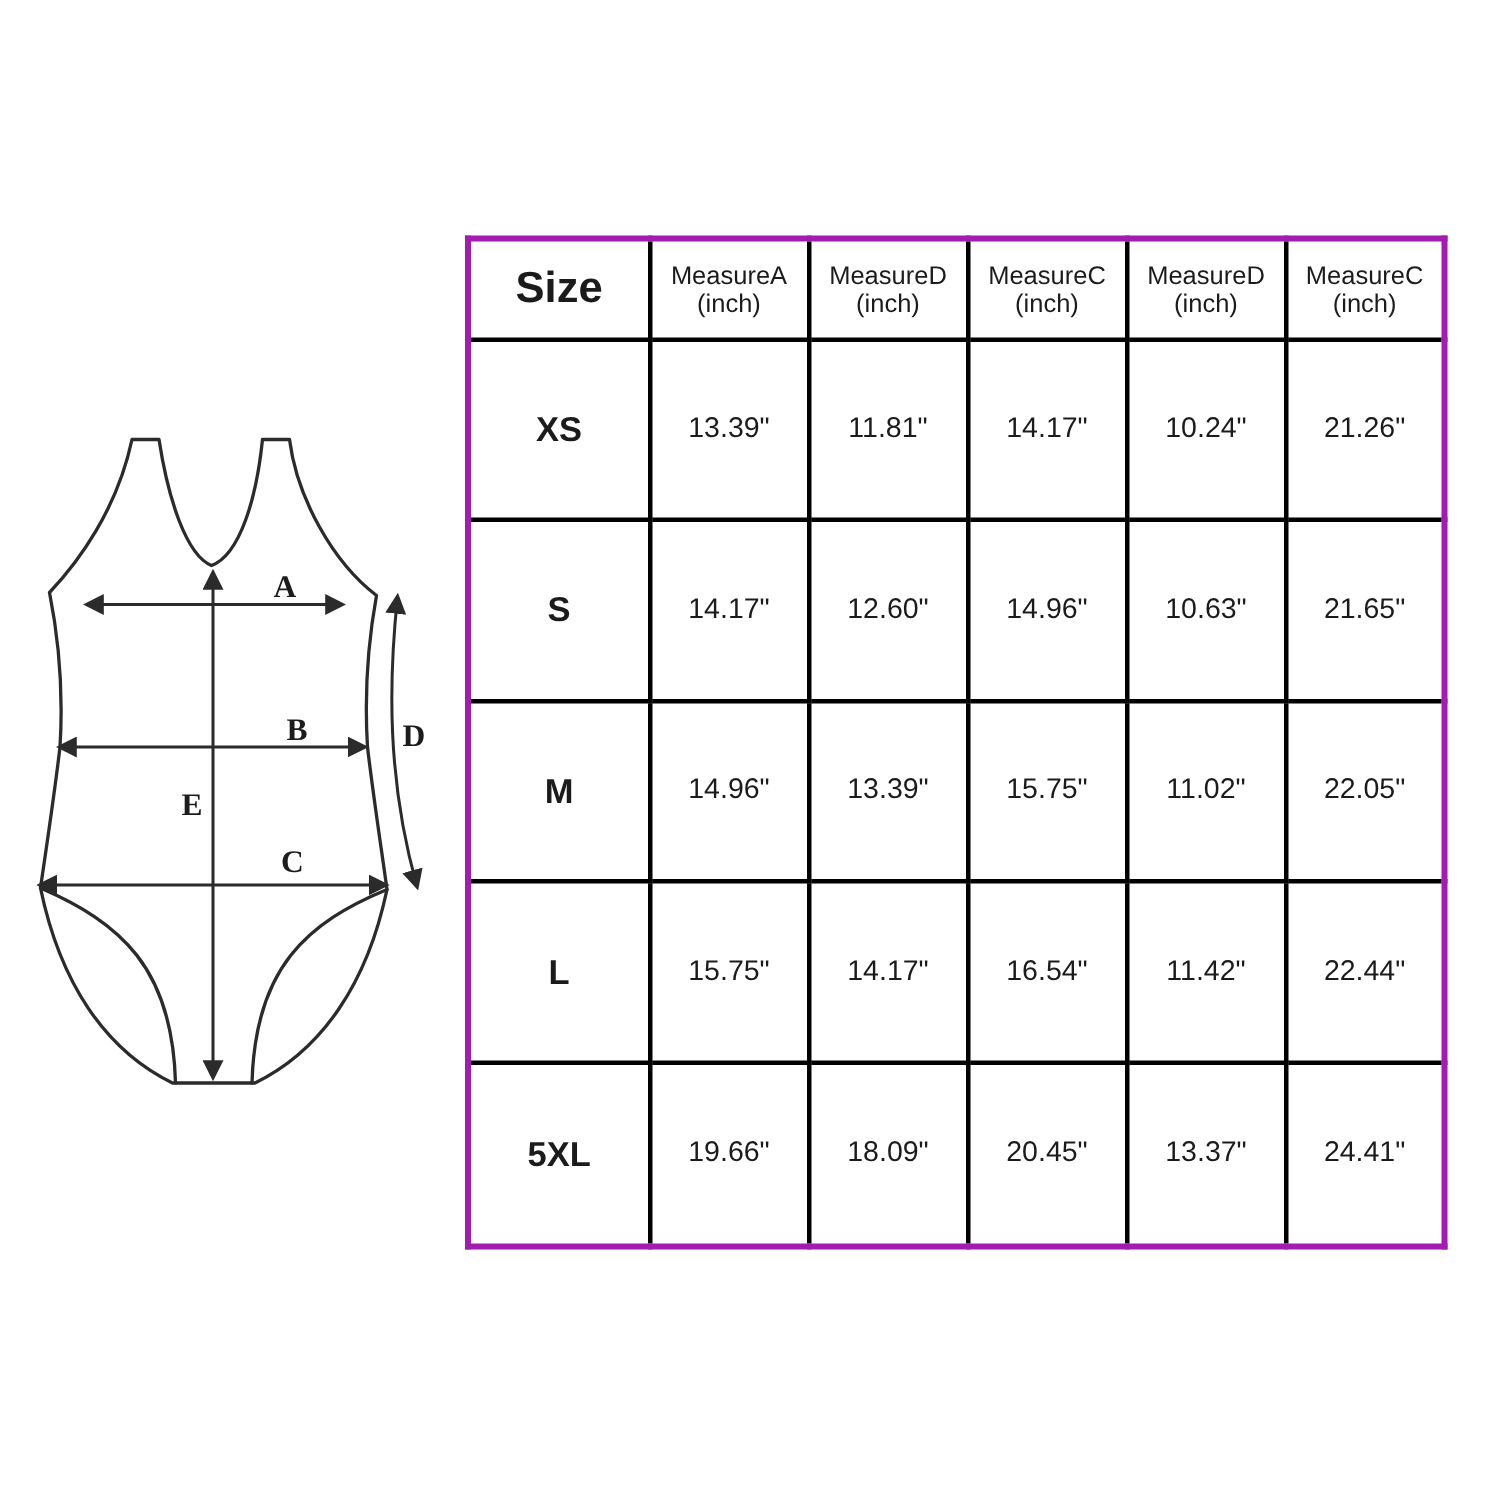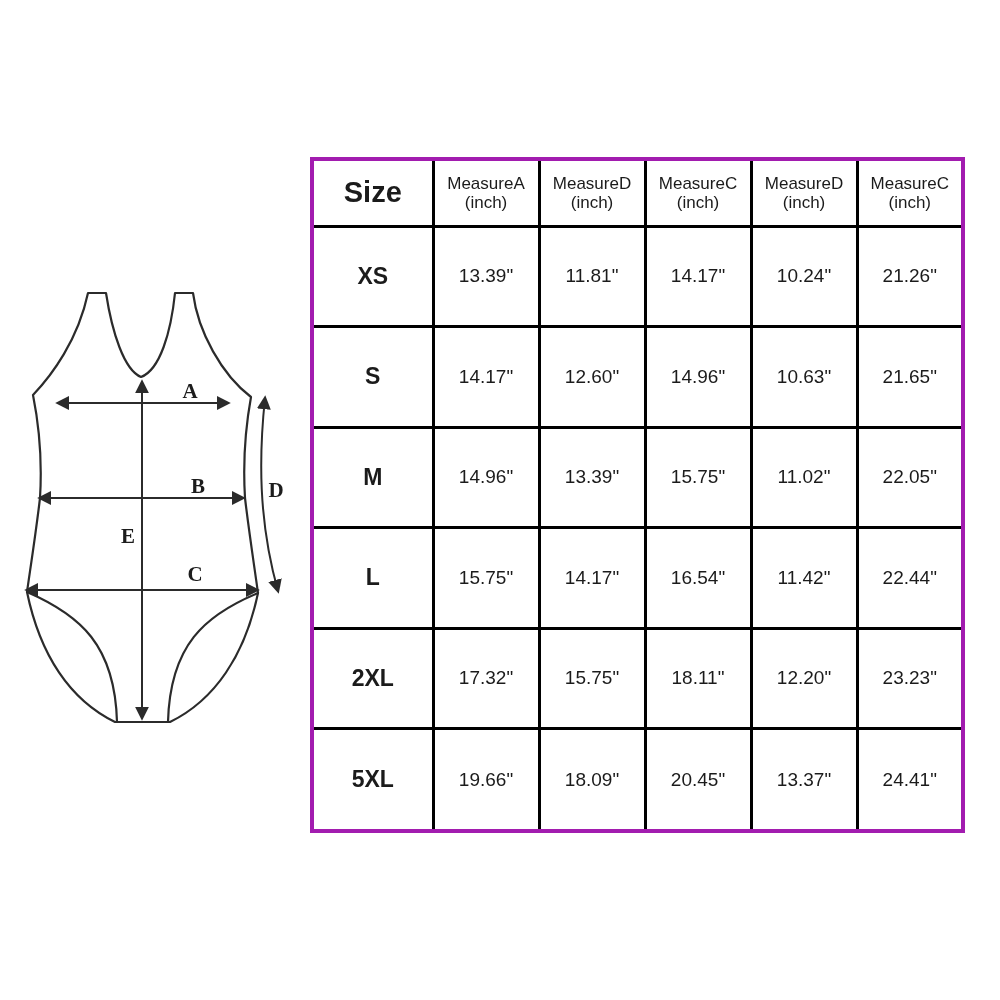--- a/index.html
+++ b/index.html
@@ -142,28 +142,20 @@
         </tr>
         <tr>
           <td class="size-cell">L</td>
           <td class="val-cell">15.75"</td>
           <td class="val-cell">14.17"</td>
           <td class="val-cell">16.54"</td>
           <td class="val-cell">11.42"</td>
           <td class="val-cell">22.44"</td>
         </tr>
         <tr>
-          <td class="size-cell">2XL</td>
-          <td class="val-cell">17.32"</td>
-          <td class="val-cell">15.75"</td>
-          <td class="val-cell">18.11"</td>
-          <td class="val-cell">12.20"</td>
-          <td class="val-cell">23.23"</td>
-        </tr>
-        <tr>
           <td class="size-cell">5XL</td>
           <td class="val-cell">19.66"</td>
           <td class="val-cell">18.09"</td>
           <td class="val-cell">20.45"</td>
           <td class="val-cell">13.37"</td>
           <td class="val-cell">24.41"</td>
         </tr>
       </tbody>
   </table>
 

